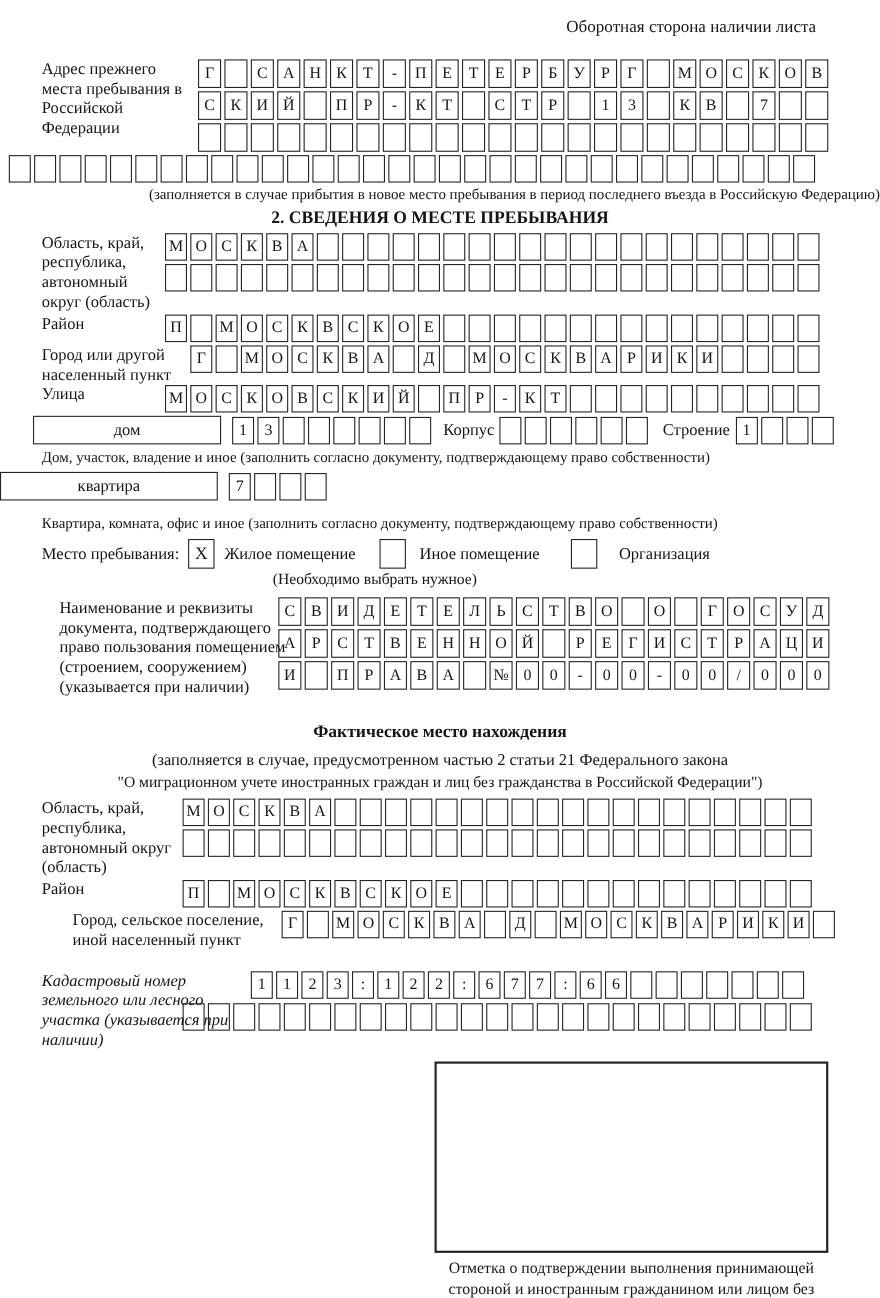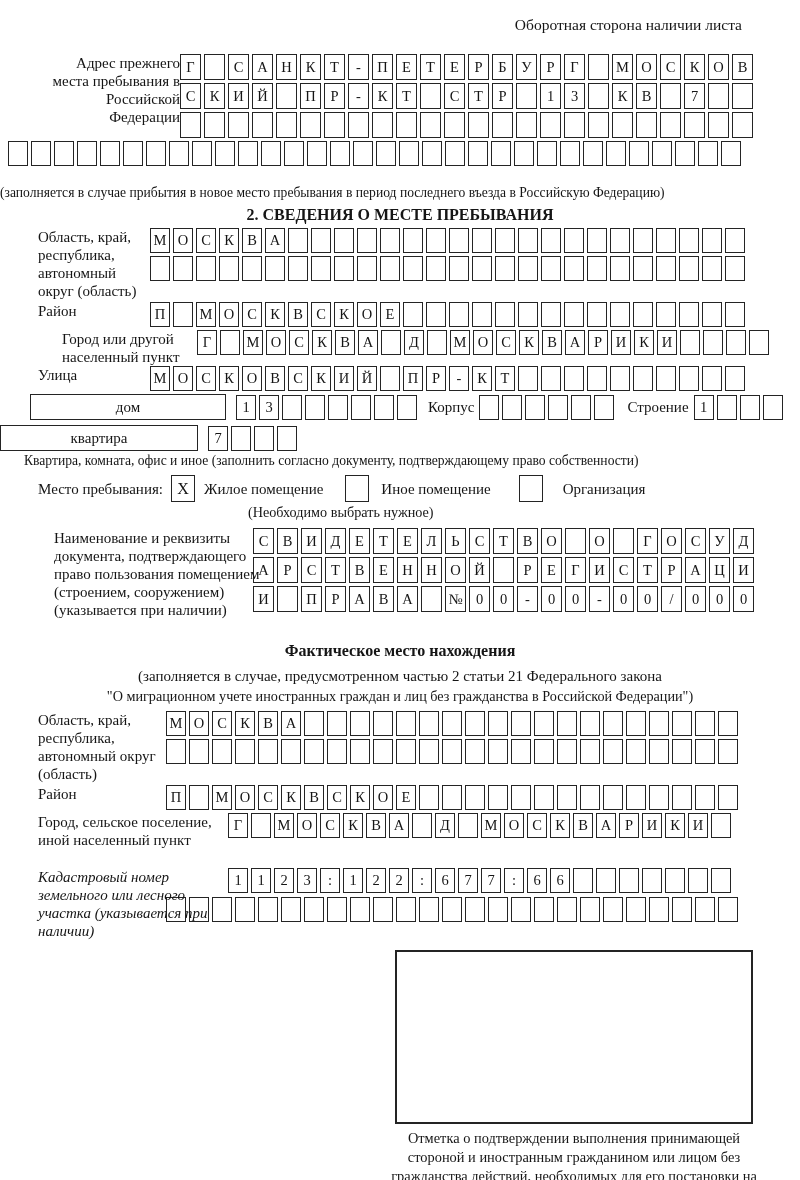--- a/index.html
+++ b/index.html
@@ -24,21 +24,21 @@
        align-items:center;justify-content:center;font-size:16px;flex:0 0 auto;}
   .stamp{box-sizing:border-box;border:2px solid #242424;width:358px;height:174px;margin:6px 0 0 395px;}
 </style>
 </head>
 <body>
 
 <div class="page">
 
   <div class="hdr">Оборотная сторона наличии листа</div>
 
-  <div class="row" style="padding-left:38px;margin-top:20px;text-align:right;">
+  <div class="row" style="padding-left:38px;margin-top:20px;">
     <div class="label" style="width:142px;">Адрес прежнего места пребывания в Российской Федерации</div>
     <div>
       <div class="cells lg-cells mb">
           <div class="cell">Г</div>
           <div class="cell"></div>
           <div class="cell">С</div>
           <div class="cell">А</div>
           <div class="cell">Н</div>
           <div class="cell">К</div>
           <div class="cell">Т</div>
@@ -141,21 +141,21 @@
       <div class="cell"></div>
       <div class="cell"></div>
       <div class="cell"></div>
       <div class="cell"></div>
       <div class="cell"></div>
       <div class="cell"></div>
       <div class="cell"></div>
       <div class="cell"></div>
       <div class="cell"></div>
     </div>
-  <div class="note" style="text-align:left;margin-top:18px;">(заполняется в случае прибытия в новое место пребывания в период последнего въезда в Российскую Федерацию)</div>
+  <div class="note" style="text-align:right;margin-top:2px;">(заполняется в случае прибытия в новое место пребывания в период последнего въезда в Российскую Федерацию)</div>
 
   <div class="title" style="margin-top:5px;">2. СВЕДЕНИЯ О МЕСТЕ ПРЕБЫВАНИЯ</div>
 
   <div class="row" style="padding-left:38px;margin-top:4px;min-height:72px;">
     <div class="label" style="width:112px;">Область, край, республика, автономный округ (область)</div>
     <div>
       <div class="cells mb">
           <div class="cell">М</div>
           <div class="cell">О</div>
           <div class="cell">С</div>
@@ -240,21 +240,21 @@
         <div class="cell"></div>
         <div class="cell"></div>
         <div class="cell"></div>
         <div class="cell"></div>
         <div class="cell"></div>
         <div class="cell"></div>
       </div>
   </div>
 
   <div class="row" style="padding-left:38px;margin-top:3px;">
-    <div class="label" style="width:135px;margin-left:24px;">Город или другой населенный пункт</div>
+    <div class="label" style="width:135px;">Город или другой населенный пункт</div>
     <div class="cells">
         <div class="cell">Г</div>
         <div class="cell"></div>
         <div class="cell">М</div>
         <div class="cell">О</div>
         <div class="cell">С</div>
         <div class="cell">К</div>
         <div class="cell">В</div>
         <div class="cell">А</div>
         <div class="cell"></div>
@@ -303,21 +303,21 @@
         <div class="cell"></div>
         <div class="cell"></div>
         <div class="cell"></div>
         <div class="cell"></div>
         <div class="cell"></div>
         <div class="cell"></div>
       </div>
   </div>
 
   <div class="row vcenter" style="padding-left:30px;margin-top:3px;">
-    <div class="widebox" style="width:196px;">дом</div>
+    <div class="widebox" style="width:171px;">дом</div>
     <div class="cells" style="margin-left:10px;">
         <div class="cell">1</div>
         <div class="cell">3</div>
         <div class="cell"></div>
         <div class="cell"></div>
         <div class="cell"></div>
         <div class="cell"></div>
         <div class="cell"></div>
         <div class="cell"></div>
       </div>
@@ -331,31 +331,32 @@
         <div class="cell"></div>
       </div>
     <div class="label" style="margin:0 5px 0 10px;">Строение</div>
     <div class="cells">
         <div class="cell">1</div>
         <div class="cell"></div>
         <div class="cell"></div>
         <div class="cell"></div>
       </div>
   </div>
+  <div class="note" style="padding-left:38px;margin-top:3px;">Дом, участок, владение и иное (заполнить согласно документу, подтверждающему право собственности)</div>
 
   <div class="row vcenter" style="margin-top:5px;">
     <div class="widebox" style="width:198px;">квартира</div>
     <div class="cells" style="margin-left:10px;">
         <div class="cell">7</div>
         <div class="cell"></div>
         <div class="cell"></div>
         <div class="cell"></div>
       </div>
   </div>
-  <div class="note" style="padding-left:24px;margin-top:1px;">Квартира, комната, офис и иное (заполнить согласно документу, подтверждающему право собственности)</div>
+  <div class="note" style="padding-left:38px;margin-top:12px;">Квартира, комната, офис и иное (заполнить согласно документу, подтверждающему право собственности)</div>
 
   <div class="row vcenter" style="padding-left:38px;margin-top:6px;">
     <span class="label">Место пребывания:</span>
     <div class="chk" style="margin-left:8px;">X</div>
     <span class="label" style="margin-left:9px;">Жилое помещение</span>
     <div class="chk" style="margin-left:22px;"></div>
     <span class="label" style="margin-left:12px;font-family:Liberation Serif, serif;">Иное помещение</span>
     <div class="chk" style="margin-left:28px;"></div>
     <span class="label" style="margin-left:20px;">Организация</span>
   </div>
@@ -524,21 +525,21 @@
         <div class="cell"></div>
         <div class="cell"></div>
         <div class="cell"></div>
         <div class="cell"></div>
         <div class="cell"></div>
         <div class="cell"></div>
         <div class="cell"></div>
       </div>
   </div>
 
-  <div class="row" style="padding-left:38px;margin-top:3px;">
+  <div class="row" style="padding-left:38px;margin-top:3px;margin-left:28px;">
     <div class="label" style="width:190px;">Город, сельское поселение, иной населенный пункт</div>
     <div class="cells">
         <div class="cell">Г</div>
         <div class="cell"></div>
         <div class="cell">М</div>
         <div class="cell">О</div>
         <div class="cell">С</div>
         <div class="cell">К</div>
         <div class="cell">В</div>
         <div class="cell">А</div>

